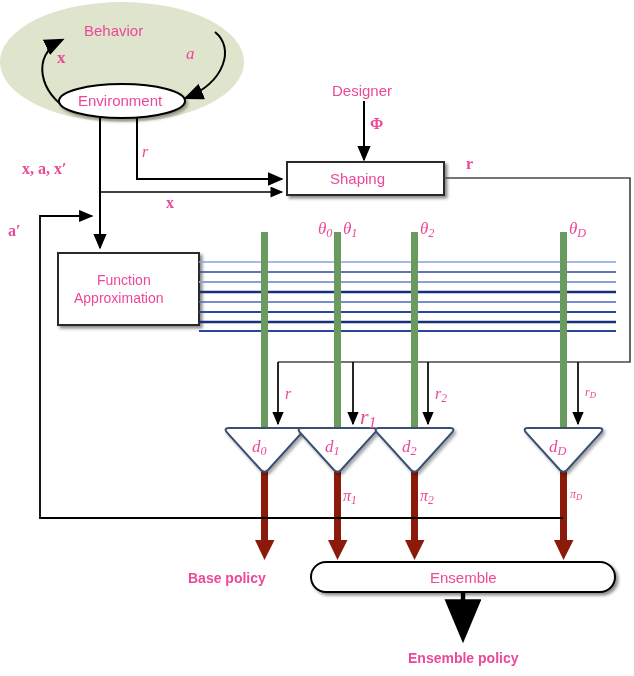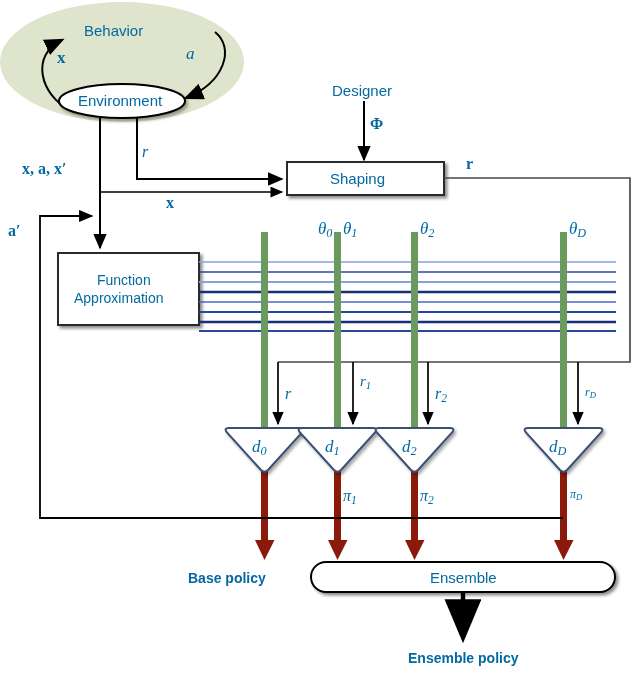--- a/index.html
+++ b/index.html
@@ -1,19 +1,19 @@
 <!DOCTYPE html>
 <html><head>
 <meta charset="utf-8">
 <style>
   html,body{margin:0;padding:0;background:#ffffff;}
   body{width:634px;height:676px;overflow:hidden;font-family:"Liberation Sans",sans-serif;}
   #stage{position:relative;width:634px;height:676px;background:#fff;}
   svg#canvas{position:absolute;left:0;top:0;width:634px;height:676px;}
-  .lbl{position:absolute;white-space:nowrap;color:#0369a1;}
+  .lbl{position:absolute;white-space:nowrap;color:#ec4899;}
   .serif-it{font-family:"Liberation Serif",serif;font-style:italic;}
   .serif-b{font-family:"Liberation Serif",serif;font-weight:bold;}
   .sans{font-family:"Liberation Sans",sans-serif;}
   .sans-b{font-family:"Liberation Sans",sans-serif;font-weight:bold;}
   .sub{font-size:0.72em;vertical-align:-0.25em;font-style:italic;}
 </style>
 </head>
 <body>
 
 <div id="stage">
@@ -148,21 +148,21 @@
   <div class="lbl serif-it" style="left:420px;top:219px;font-size:17px;">
     <span>θ</span><span class="sub">2</span>
   </div>
   <div class="lbl serif-it" style="left:569px;top:219px;font-size:17px;">
     <span>θ</span><span class="sub">D</span>
   </div>
 
   <div class="lbl serif-it" style="left:285px;top:385px;font-size:16px;">
     <span>r</span><span class="sub"></span>
   </div>
-  <div class="lbl serif-it" style="left:360px;top:373px;font-size:15px;">
+  <div class="lbl serif-it" style="left:360px;top:404px;font-size:22px;">
     <span>r</span><span class="sub">1</span>
   </div>
   <div class="lbl serif-it" style="left:435px;top:385px;font-size:16px;">
     <span>r</span><span class="sub">2</span>
   </div>
   <div class="lbl serif-it" style="left:585px;top:385px;font-size:12px;">
     <span>r</span><span class="sub">D</span>
   </div>
 
   <div class="lbl serif-it" style="left:252px;top:437px;font-size:17px;">

